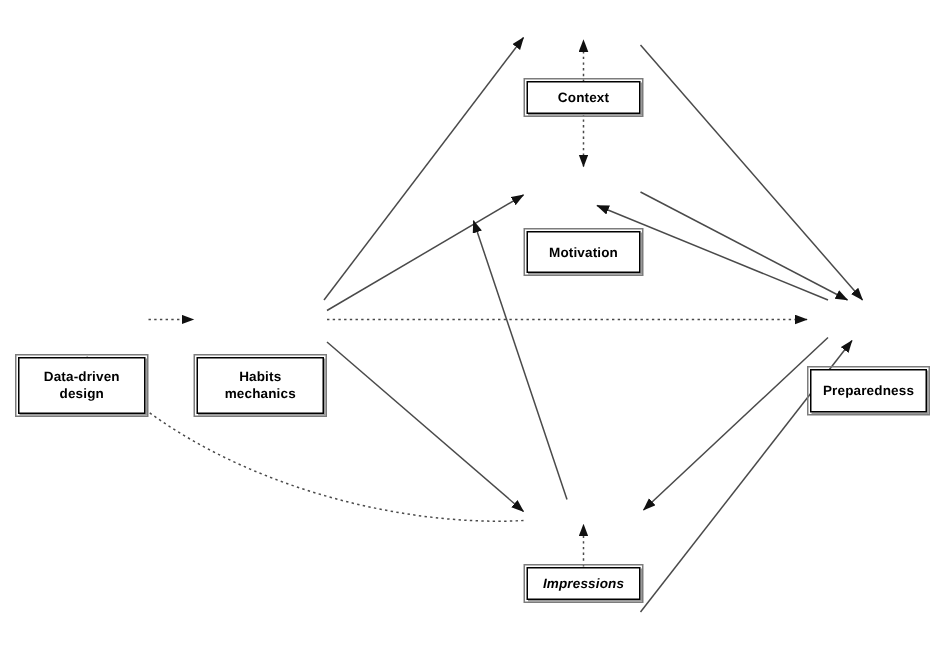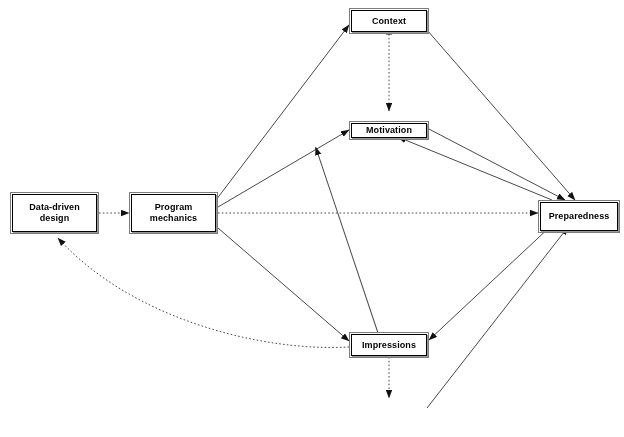--- a/index.html
+++ b/index.html
@@ -36,20 +36,21 @@
     align-items: center;
     justify-content: center;
     text-align: center;
     font-size: 9px;
     font-weight: bold;
     color: #000000;
     line-height: 11px;
     letter-spacing: 0.1px;
     z-index: 5;
     box-shadow: 1px 1px 0 0 #9a9a9a;
+    margin-top: 44px;
   }
   .node .lbl {
     display: block;
     white-space: pre-line;
     padding: 0 3px;
   }
 </style>
 </head>
 <body>
 
@@ -96,34 +97,34 @@
       <path d="M 349,347 C 260,352 130,318 58,238" stroke-dasharray="1.6 2.2" marker-end="url(#ah)"></path>
     </g>
   </svg>
 
   <div class="node" style="left:12px; top:194px; width:85px; height:38px;">
     <span class="lbl">Data-driven
 design</span>
   </div>
 
   <div class="node" style="left:131px; top:194px; width:85px; height:38px;">
-    <span class="lbl">Program
+    <span class="lbl">Habits
 mechanics</span>
   </div>
 
   <div class="node" style="left:351px; top:10px; width:76px; height:22px;">
     <span class="lbl">Context</span>
   </div>
 
-  <div class="node" style="left:351px; top:123px; width:76px; height:15px;">
+  <div class="node" style="left:351px; top:110px; width:76px; height:28px;">
     <span class="lbl">Motivation</span>
   </div>
 
   <div class="node" style="left:540px; top:202px; width:78px; height:29px;">
     <span class="lbl">Preparedness</span>
   </div>
 
-  <div class="node" style="left:351px; top:334px; width:76px; height:22px;">
+  <div class="node" style="left:351px; top:334px; width:76px; height:22px;font-style:italic;">
     <span class="lbl">Impressions</span>
   </div>
 
 
 </div>
 
 </body></html>

